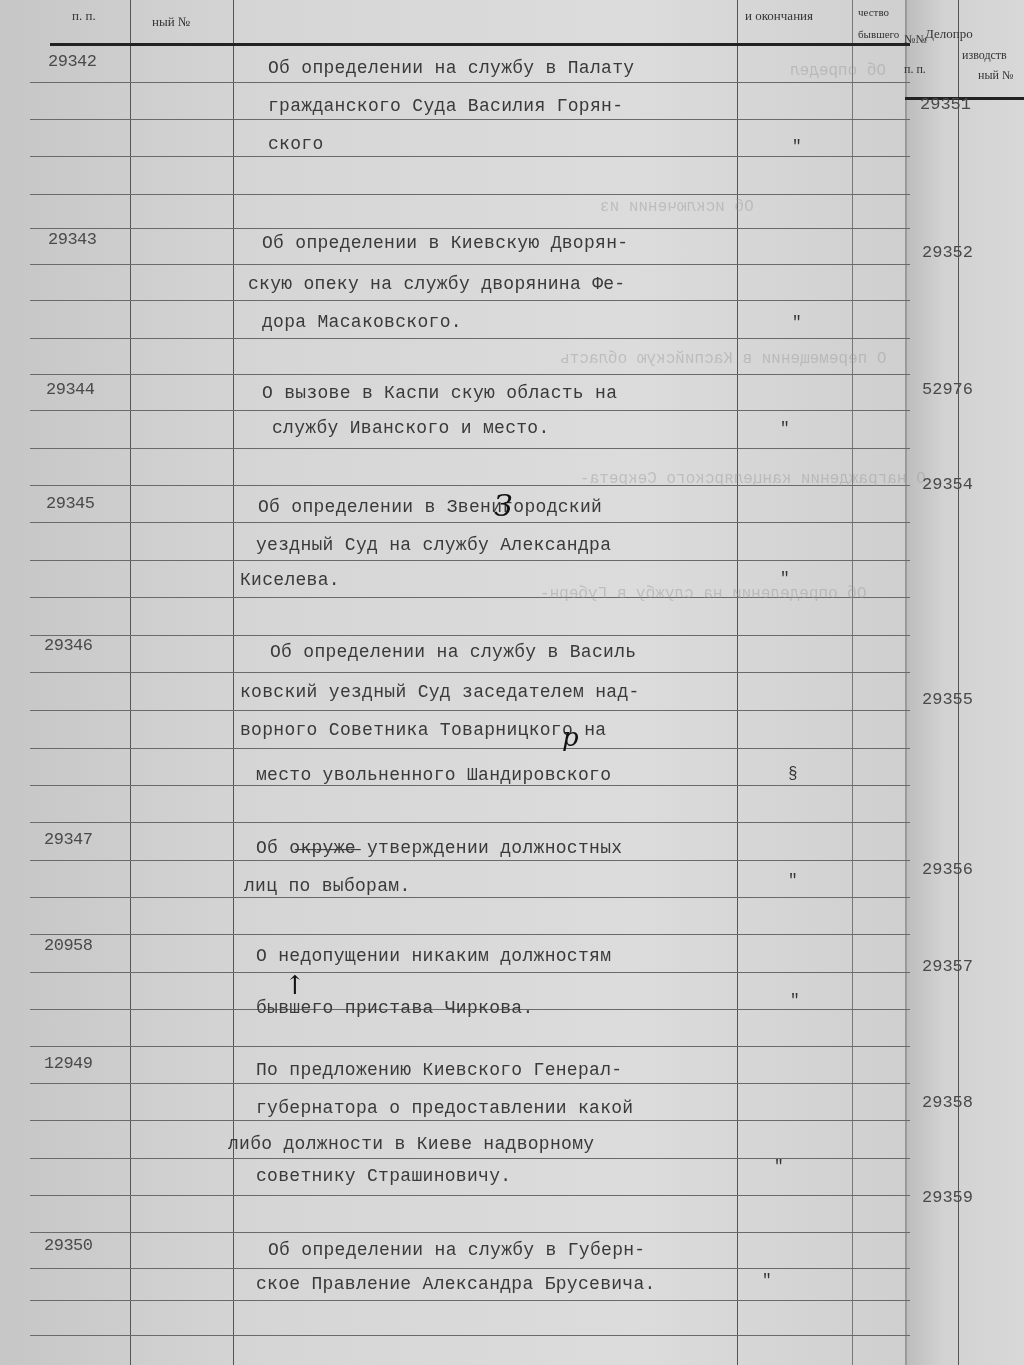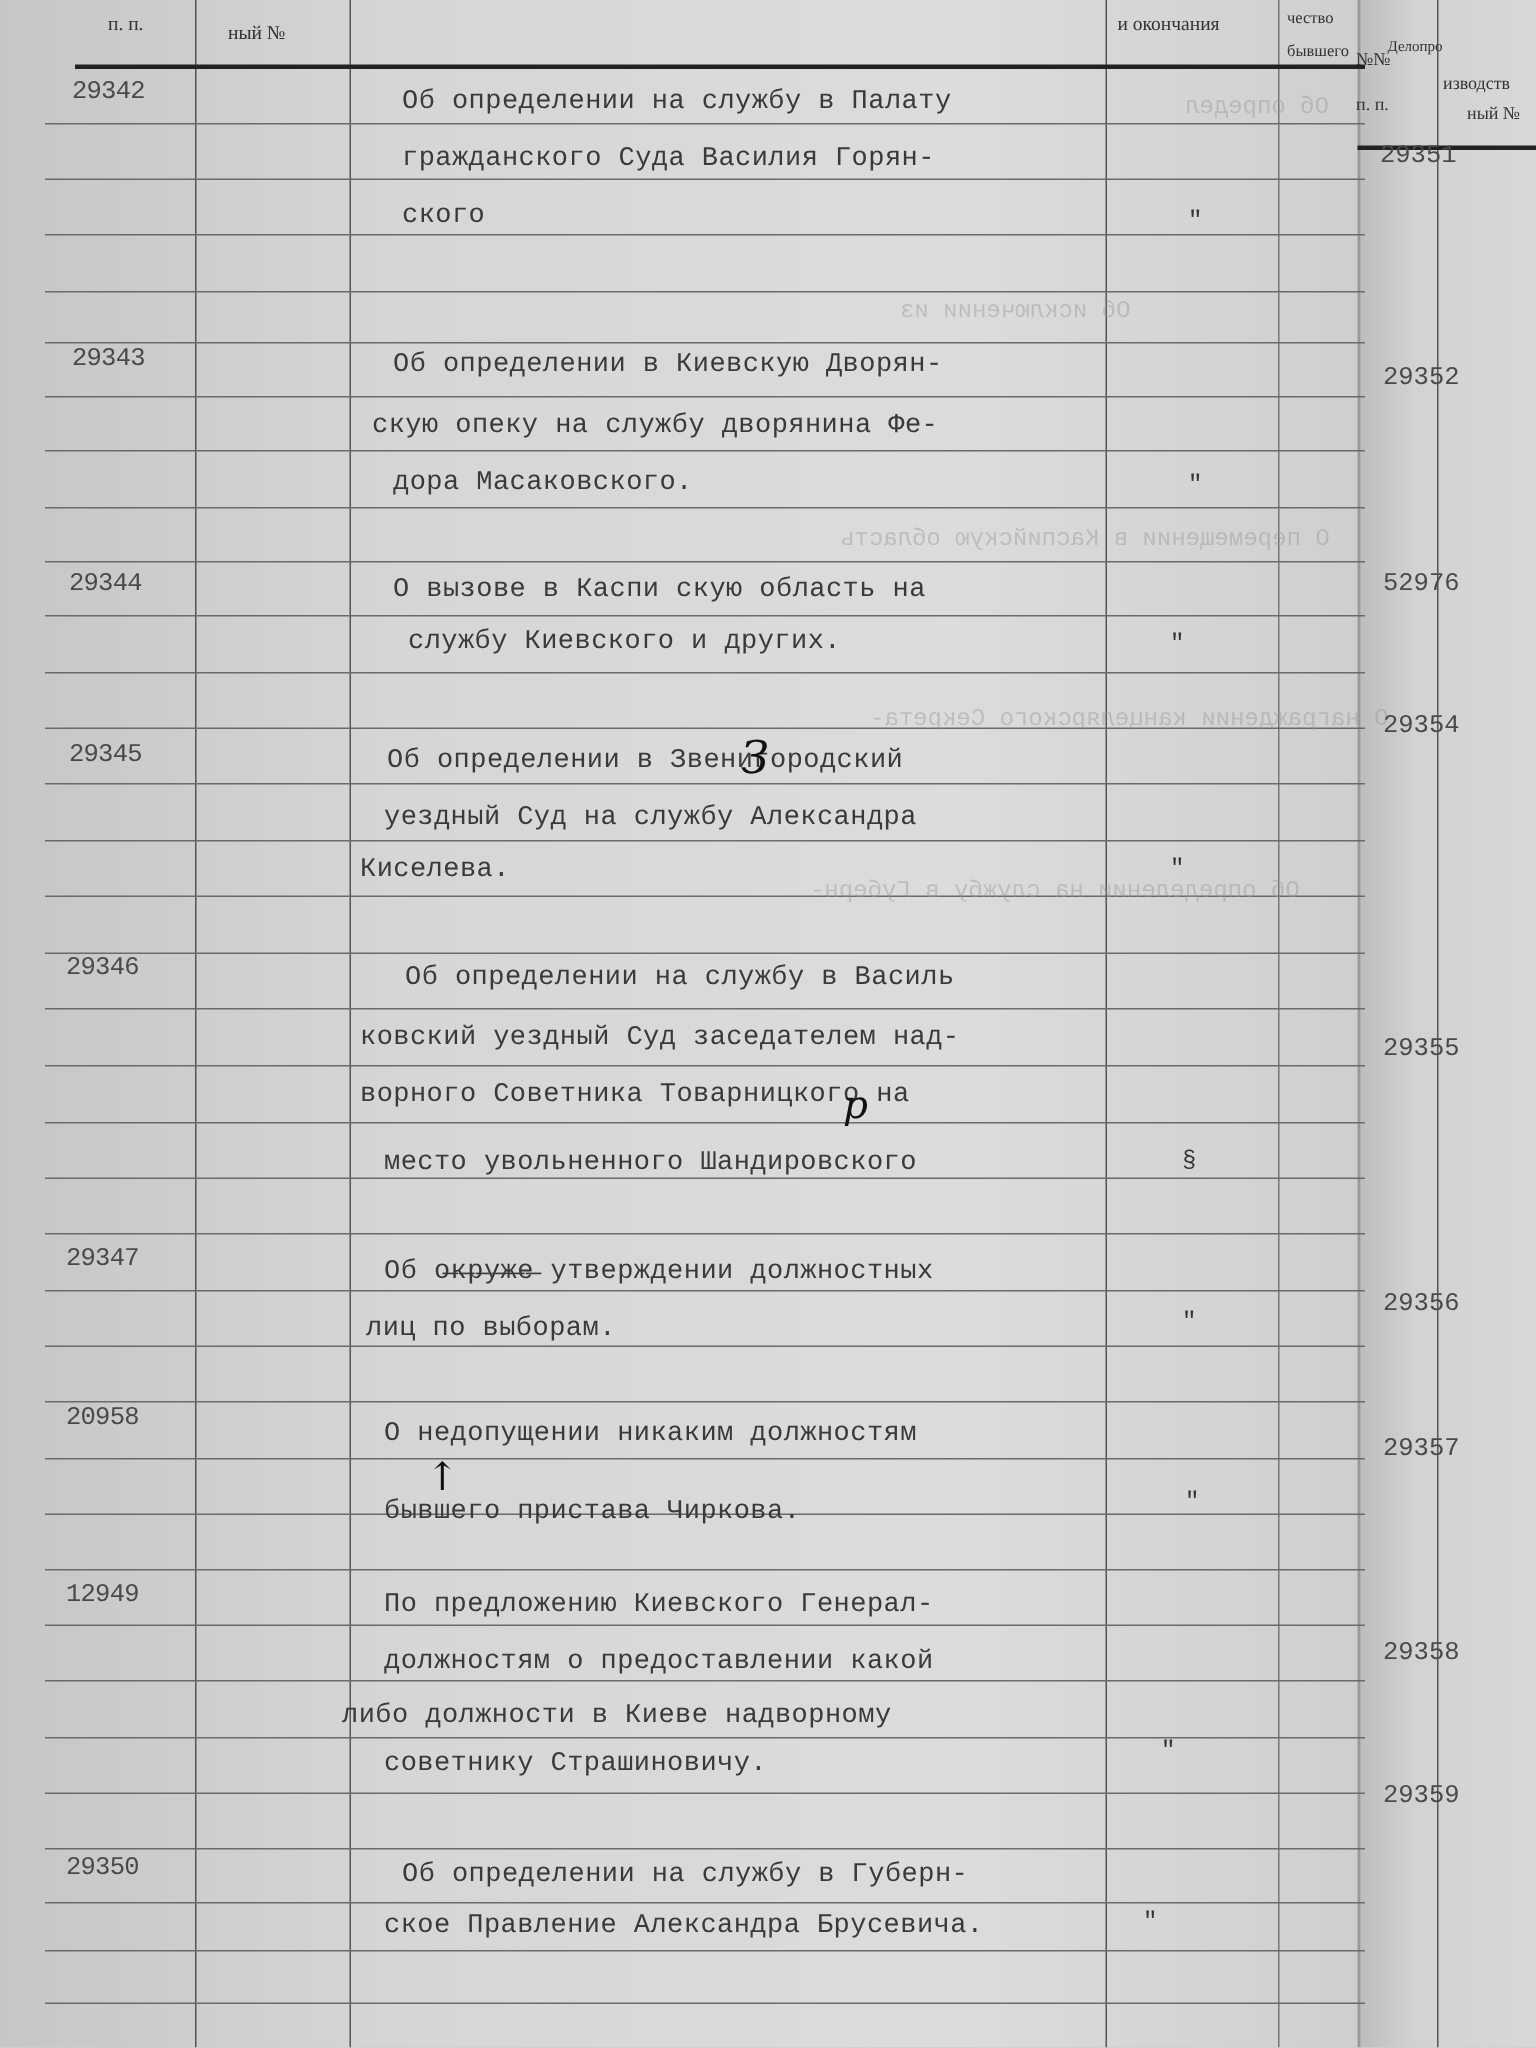--- a/index.html
+++ b/index.html
@@ -30,21 +30,21 @@
 
 <div class="vline" style="left:958px"></div>
 
 <div class="hdr" style="left:72px;top:8px">п. п.</div>
 <div class="hdr" style="left:152px;top:14px">ный №</div>
 <div class="hdr" style="left:745px;top:8px">и окончания</div>
 <div class="hdr" style="left:858px;top:6px;font-size:11px">чество</div>
 <div class="hdr" style="left:858px;top:28px;font-size:11px">бывшего</div>
 <div class="hdr" style="left:904px;top:32px;font-size:12px">№№</div>
 <div class="hdr" style="left:904px;top:62px;font-size:12px">п. п.</div>
-<div class="hdr" style="left:925px;top:26px;font-size:10px">Делопро</div>
+<div class="hdr" style="left:925px;top:26px;font-size:13px">Делопро</div>
 <div class="hdr" style="left:962px;top:48px;font-size:12px">изводств</div>
 <div class="hdr" style="left:978px;top:68px;font-size:12px">ный №</div>
 
 <div class="thick" style="left:50px;top:43px;width:860px"></div>
 <div class="thick" style="left:905px;top:97px;width:119px"></div>
 
 <div>
   <div class="rule" style="left:30px;top:82px;width:880px"></div>
   <div class="rule" style="left:30px;top:119px;width:880px"></div>
   <div class="rule" style="left:30px;top:156px;width:880px"></div>
@@ -100,21 +100,21 @@
   <div class="num" style="left:48px;top:230px">29343</div>
   <div class="line" style="left:262px;top:233px">Об определении в Киевскую Дворян-</div>
   <div class="line" style="left:248px;top:274px">скую опеку на службу дворянина Фе-</div>
   <div class="line" style="left:262px;top:312px">дора Масаковского.</div>
   <div class="ditto" style="left:792px;top:314px">"</div>
 </div>
 
 <div>
   <div class="num" style="left:46px;top:380px">29344</div>
   <div class="line" style="left:262px;top:383px">О вызове в Каспи скую область на</div>
-  <div class="line" style="left:272px;top:418px">службу Киевского и других.</div>
+  <div class="line" style="left:272px;top:418px">службу Иванского и место.</div>
   <div class="ditto" style="left:780px;top:420px">"</div>
 </div>
 
 <div>
   <div class="num" style="left:46px;top:494px">29345</div>
   <div class="line" style="left:258px;top:497px">Об определении в Звенигородский</div>
   <div class="hand" style="left:494px;top:488px;font-size:30px">З</div>
   <div class="line" style="left:256px;top:535px">уездный Суд на службу Александра</div>
   <div class="line" style="left:240px;top:570px">Киселева.</div>
   <div class="ditto" style="left:780px;top:570px">"</div>
@@ -141,21 +141,21 @@
   <div class="num" style="left:44px;top:936px">20958</div>
   <div class="line" style="left:256px;top:946px">О недопущении никаким должностям</div>
   <div class="line" style="left:256px;top:998px">бывшего пристава Чиркова.</div>
   <div class="hand" style="left:284px;top:970px;font-size:26px">↑</div>
   <div class="ditto" style="left:790px;top:992px">"</div>
 </div>
 
 <div>
   <div class="num" style="left:44px;top:1054px">12949</div>
   <div class="line" style="left:256px;top:1060px">По предложению Киевского Генерал-</div>
-  <div class="line" style="left:256px;top:1098px">должностям о предоставлении какой</div>
+  <div class="line" style="left:256px;top:1098px">губернатора о предоставлении какой</div>
   <div class="line" style="left:228px;top:1134px">либо должности в Киеве надворному</div>
   <div class="line" style="left:256px;top:1166px">советнику Страшиновичу.</div>
   <div class="ditto" style="left:774px;top:1158px">"</div>
 </div>
 
 <div>
   <div class="num" style="left:44px;top:1236px">29350</div>
   <div class="line" style="left:268px;top:1240px">Об определении на службу в Губерн-</div>
   <div class="line" style="left:256px;top:1274px">ское Правление Александра Брусевича.</div>
   <div class="ditto" style="left:762px;top:1272px">"</div>

